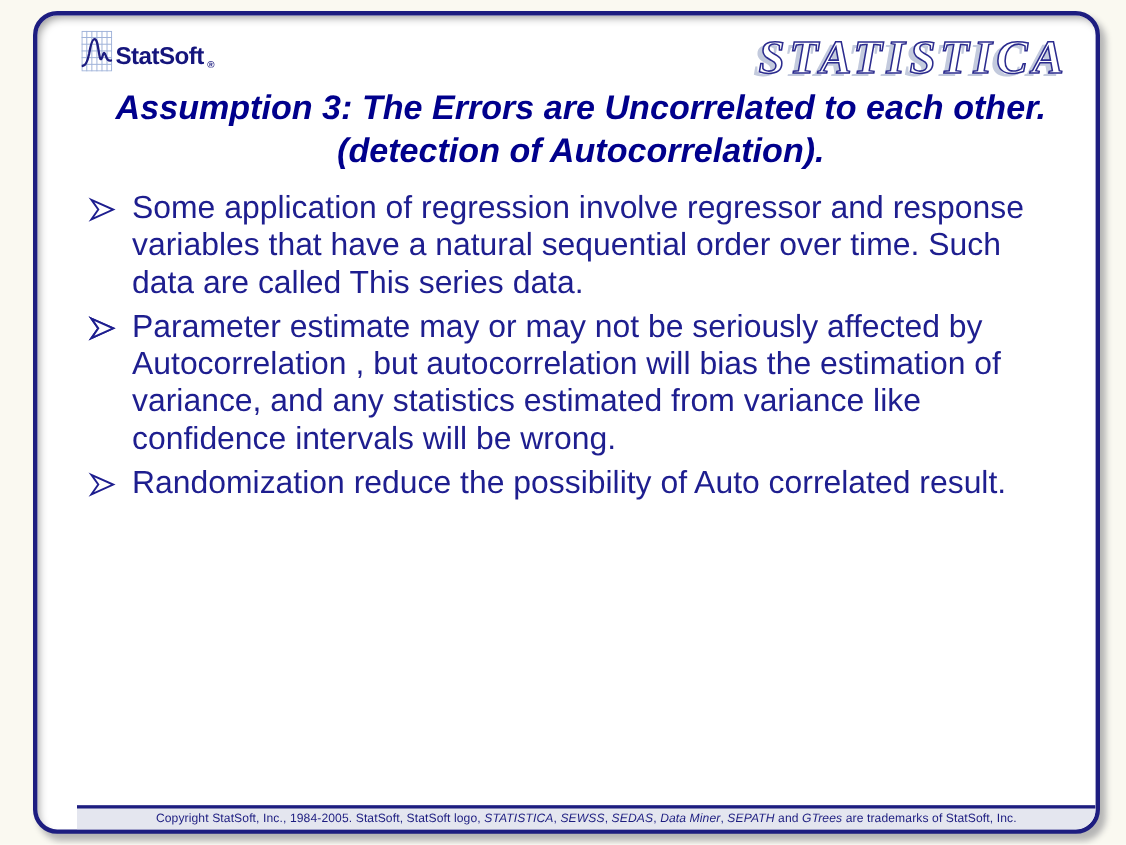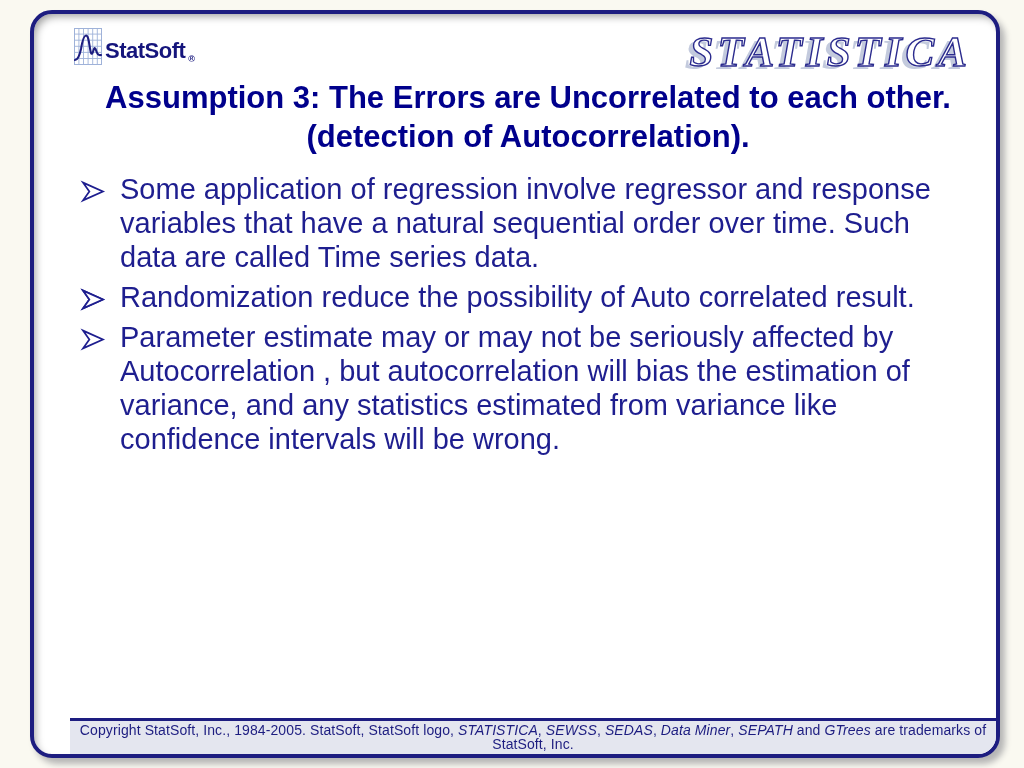--- a/index.html
+++ b/index.html
@@ -35,37 +35,37 @@
   .statsoft-logo svg.gridcurve{display:block;}
   .statsoft-text{
     font-size:22px;font-weight:bold;color:#15157c;letter-spacing:-0.5px;
     line-height:1;padding-bottom:3px;
   }
   .reg-mark{font-size:9px;vertical-align:top;position:relative;top:-1px;color:#15157c;font-weight:bold;}
   .wordmark-wrap{margin-right:2px;}
   h1.slide-title{
     font-size:31px;font-weight:bold;color:var(--title_text);
     text-align:center;line-height:39px;
-    max-width:880px;margin:2px auto 10px;
+    max-width:880px;margin:2px auto 10px;font-style:italic;
   }
   ul.bullets{list-style:none;margin:16px 0 0;padding:0 0 0 4px;}
   ul.bullets li{
     position:relative;
     padding:0 36px 0 42px;
     font-size:29px;line-height:34px;
     color:var(--body_text);
     margin-bottom:6px;
   }
   ul.bullets li .glyph{position:absolute;left:2px;top:5px;width:26px;height:25px;}
   .footer-band{
     border-top:3px solid var(--navy_border);
     background:var(--footer_band);
     text-align:center;
     padding:2px 8px 3px;
-    font-size:14px;
+    font-size:11px;
     color:var(--navy_border);
     line-height:14px;
     letter-spacing:0.1px;
   }
 </style>
 </head>
 <body>
 
 <div class="card">
   <div class="content">
@@ -102,35 +102,35 @@
       </div>
     </div>
 
     <h1 class="slide-title">Assumption 3: The Errors are Uncorrelated to each other. (detection of Autocorrelation).</h1>
 
     <ul class="bullets">
         <li><span class="glyph">
   <svg viewBox="0 0 24 24" width="26" height="25" aria-hidden="true">
     <path d="M2.5 3.5 L21.5 12 L2.5 20.5 L8.5 12 Z" fill="#ffffff" stroke="#1e1e8f" stroke-width="1.7" stroke-linejoin="miter"></path>
   </svg>
-</span><span>Some application of regression involve regressor and response variables that have a natural sequential order over time. Such data are called Time series data.</span></li>
+</span><span>Some application of regression involve regressor and response variables that have a natural sequential order over time. Such data are called This series data.</span></li>
         <li><span class="glyph">
   <svg viewBox="0 0 24 24" width="26" height="25" aria-hidden="true">
     <path d="M2.5 3.5 L21.5 12 L2.5 20.5 L8.5 12 Z" fill="#ffffff" stroke="#1e1e8f" stroke-width="1.7" stroke-linejoin="miter"></path>
   </svg>
 </span></li>
         <li><span class="glyph">
   <svg viewBox="0 0 24 24" width="26" height="25" aria-hidden="true">
     <path d="M2.5 3.5 L21.5 12 L2.5 20.5 L8.5 12 Z" fill="#ffffff" stroke="#1e1e8f" stroke-width="1.7" stroke-linejoin="miter"></path>
   </svg>
-</span><span>Randomization reduce the possibility of Auto correlated result.</span></li>
+</span><span>Parameter estimate may or may not be seriously affected by Autocorrelation , but autocorrelation will bias the estimation of variance, and any statistics estimated from variance like confidence intervals will be wrong.</span></li>
         <li><span class="glyph">
   <svg viewBox="0 0 24 24" width="26" height="25" aria-hidden="true">
     <path d="M2.5 3.5 L21.5 12 L2.5 20.5 L8.5 12 Z" fill="#ffffff" stroke="#1e1e8f" stroke-width="1.7" stroke-linejoin="miter"></path>
   </svg>
-</span><span>Parameter estimate may or may not be seriously affected by Autocorrelation , but autocorrelation will bias the estimation of variance, and any statistics estimated from variance like confidence intervals will be wrong.</span></li>
+</span><span>Randomization reduce the possibility of Auto correlated result.</span></li>
       </ul>
   </div>
 
   <div class="footer-band">
     <span id="copyright-text"><span>Copyright StatSoft, Inc., 1984-2005. StatSoft, StatSoft logo, </span><i>STATISTICA</i><span>, </span><i>SEWSS</i><span>, </span><i>SEDAS</i><span>, </span><i>Data Miner</i><span>, </span><i>SEPATH</i><span> and </span><i>GTrees</i><span> are trademarks of StatSoft, Inc.</span></span>
   </div>
 </div>
 
 </body></html>

